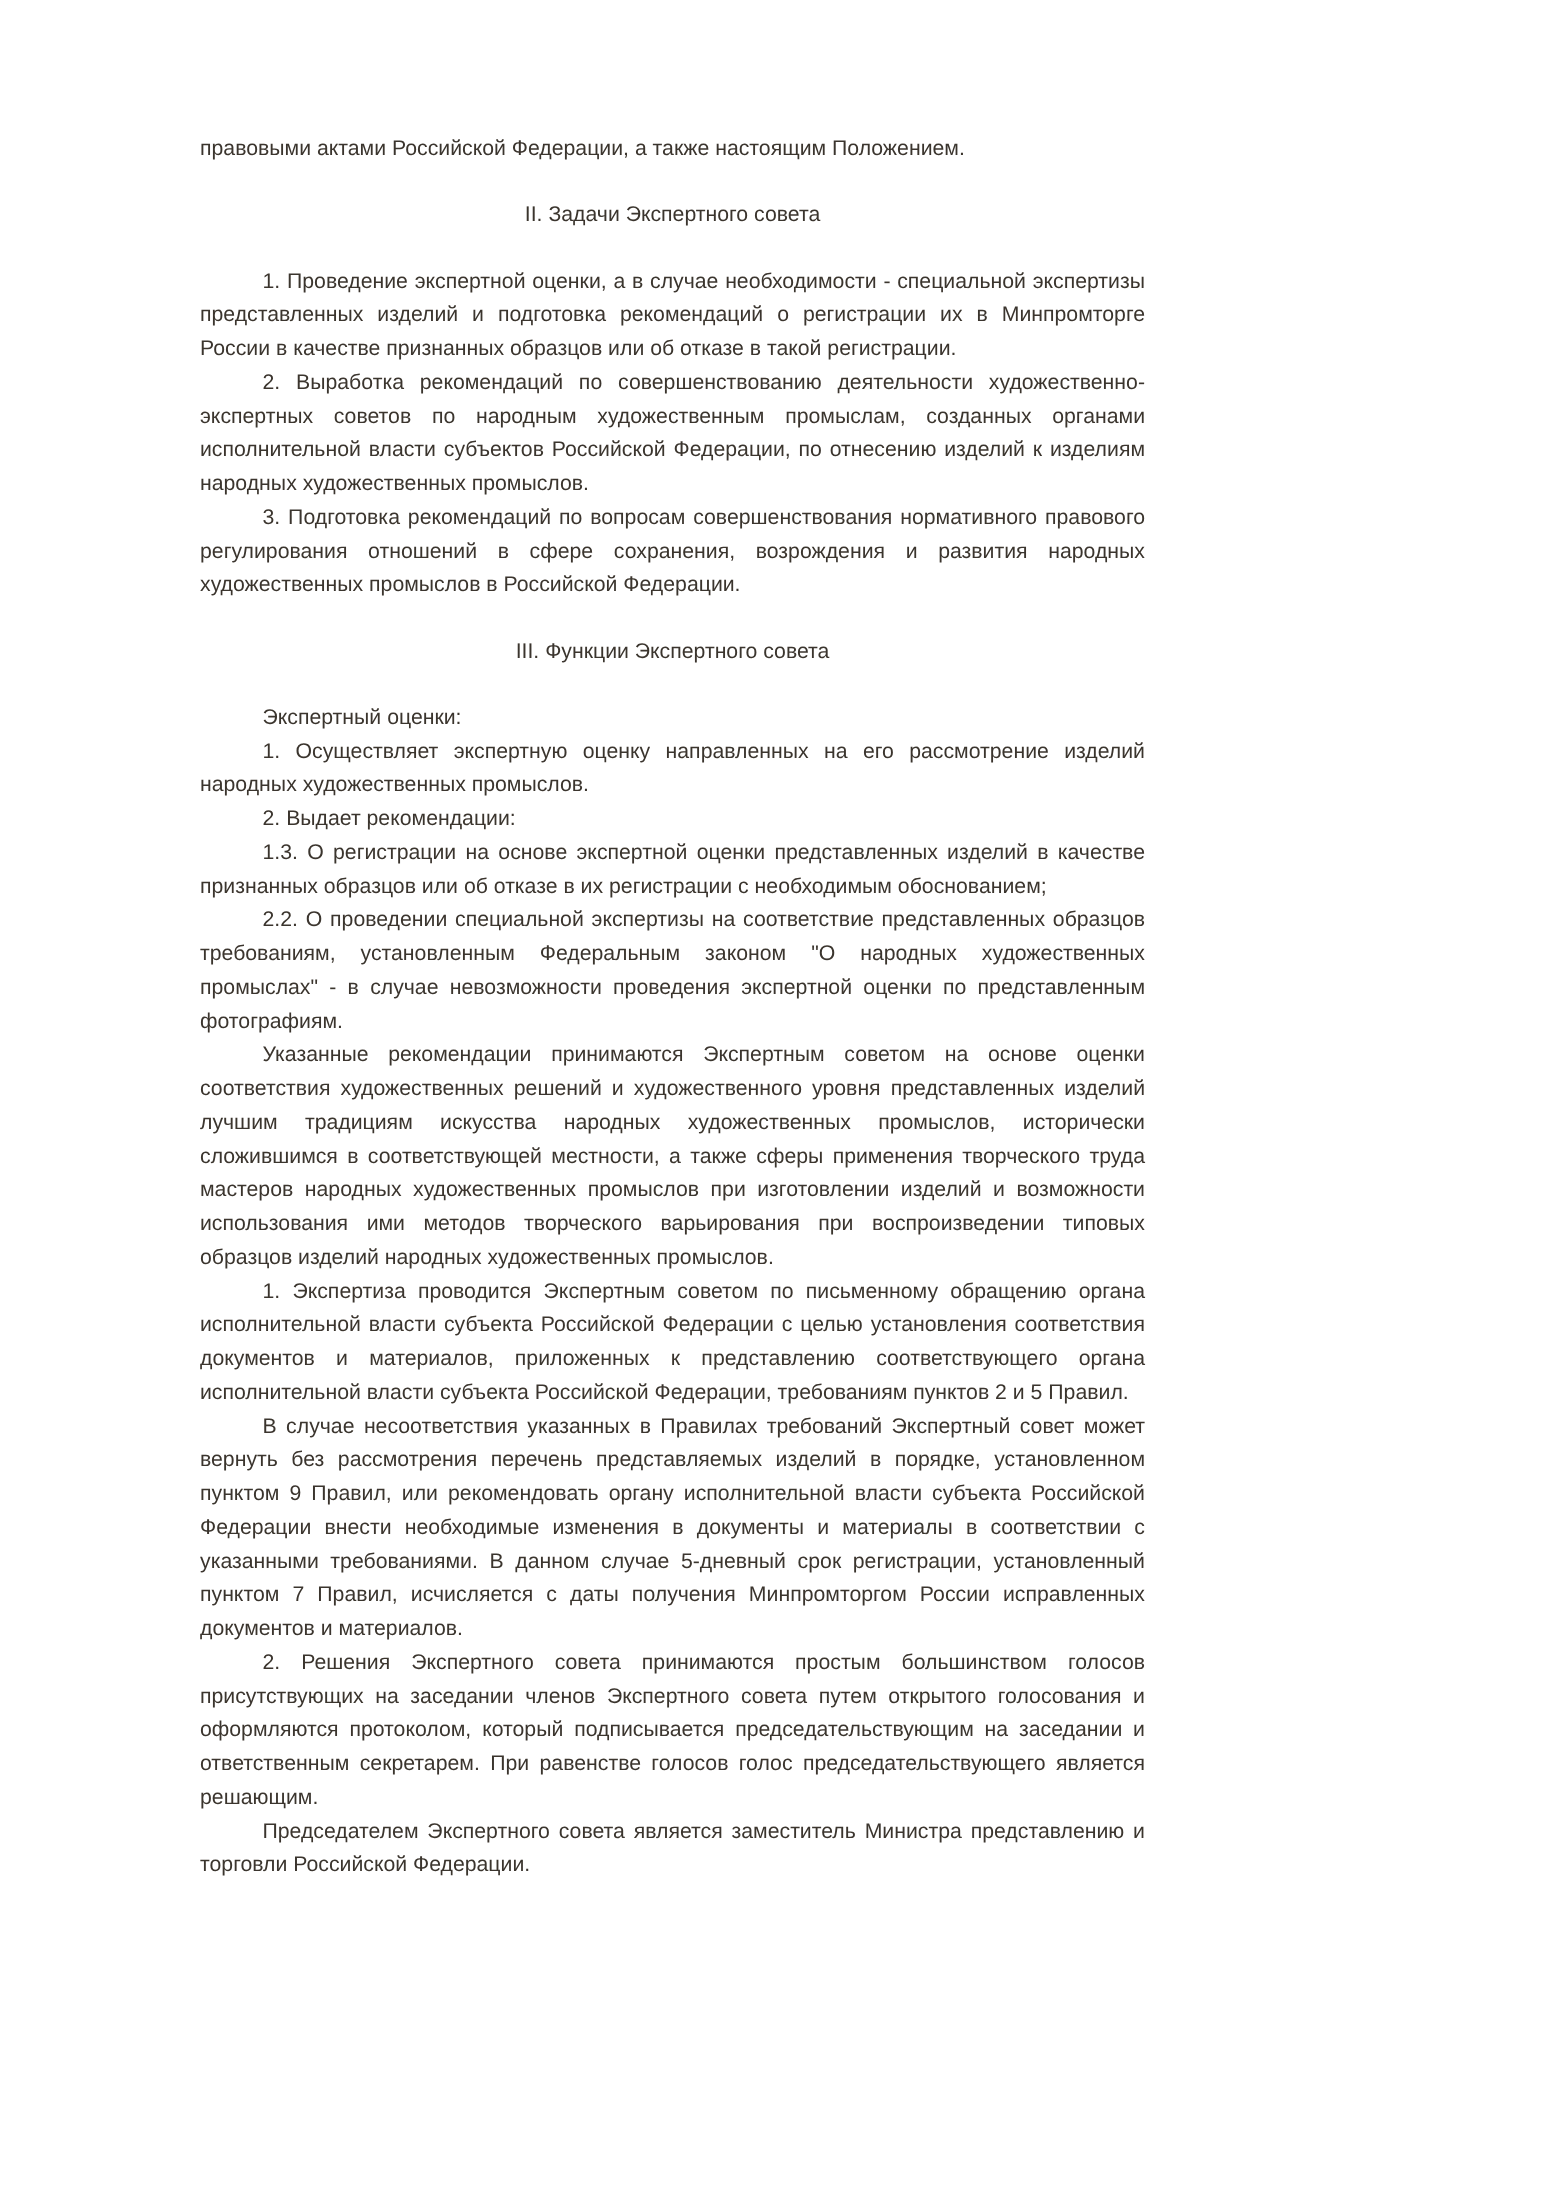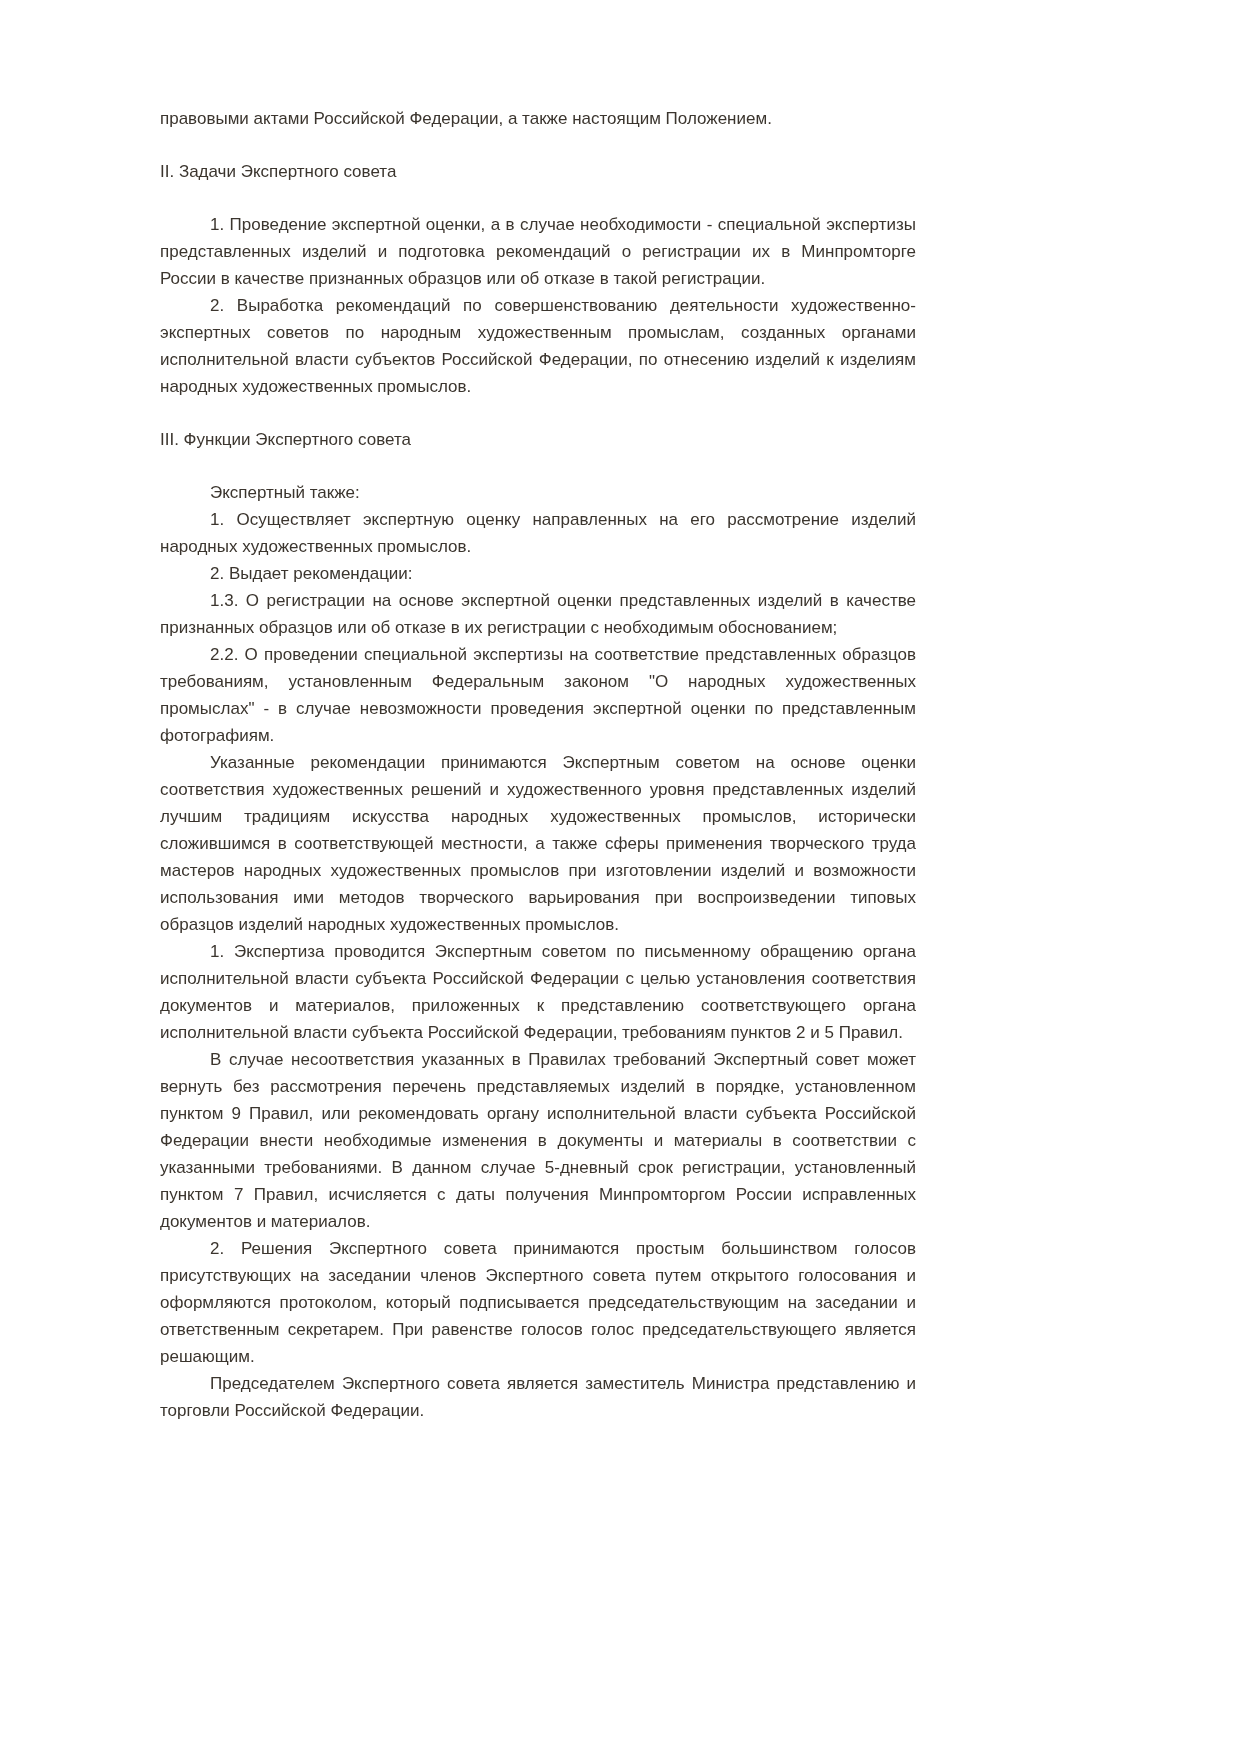--- a/index.html
+++ b/index.html
@@ -27,36 +27,37 @@
   }
   .para {
     text-align: justify;
     text-indent: 50px;
     margin: 0;
   }
   .para.no-indent {
     text-indent: 0;
   }
   .heading {
-    text-align: left;
+    text-align: center;
     text-indent: 0;
     margin: 26px 0 26px 0;
   }
 </style>
 </head>
 <body>
 
 <div class="page">
   <div class="doc-body">
       <div class="para no-indent">правовыми актами Российской Федерации, а также настоящим Положением.</div>
       <div class="heading">II. Задачи Экспертного совета</div>
       <div class="para">1. Проведение экспертной оценки, а в случае необходимости - специальной экспертизы представленных изделий и подготовка рекомендаций о регистрации их в Минпромторге России в качестве признанных образцов или об отказе в такой регистрации.</div>
       <div class="para">2. Выработка рекомендаций по совершенствованию деятельности художественно-экспертных советов по народным художественным промыслам, созданных органами исполнительной власти субъектов Российской Федерации, по отнесению изделий к изделиям народных художественных промыслов.</div>
+      <div class="para">3. Подготовка рекомендаций по вопросам совершенствования нормативного правового регулирования отношений в сфере сохранения, возрождения и развития народных художественных промыслов в Российской Федерации.</div>
       <div class="heading">III. Функции Экспертного совета</div>
-      <div class="para">Экспертный также:</div>
+      <div class="para">Экспертный оценки:</div>
       <div class="para">1. Осуществляет экспертную оценку направленных на его рассмотрение изделий народных художественных промыслов.</div>
       <div class="para">2. Выдает рекомендации:</div>
       <div class="para">1.3. О регистрации на основе экспертной оценки представленных изделий в качестве признанных образцов или об отказе в их регистрации с необходимым обоснованием;</div>
       <div class="para">2.2. О проведении специальной экспертизы на соответствие представленных образцов требованиям, установленным Федеральным законом "О народных художественных промыслах" - в случае невозможности проведения экспертной оценки по представленным фотографиям.</div>
       <div class="para">Указанные рекомендации принимаются Экспертным советом на основе оценки соответствия художественных решений и художественного уровня представленных изделий лучшим традициям искусства народных художественных промыслов, исторически сложившимся в соответствующей местности, а также сферы применения творческого труда мастеров народных художественных промыслов при изготовлении изделий и возможности использования ими методов творческого варьирования при воспроизведении типовых образцов изделий народных художественных промыслов.</div>
       <div class="para">1. Экспертиза проводится Экспертным советом по письменному обращению органа исполнительной власти субъекта Российской Федерации с целью установления соответствия документов и материалов, приложенных к представлению соответствующего органа исполнительной власти субъекта Российской Федерации, требованиям пунктов 2 и 5 Правил.</div>
       <div class="para">В случае несоответствия указанных в Правилах требований Экспертный совет может вернуть без рассмотрения перечень представляемых изделий в порядке, установленном пунктом 9 Правил, или рекомендовать органу исполнительной власти субъекта Российской Федерации внести необходимые изменения в документы и материалы в соответствии с указанными требованиями. В данном случае 5-дневный срок регистрации, установленный пунктом 7 Правил, исчисляется с даты получения Минпромторгом России исправленных документов и материалов.</div>
       <div class="para">2. Решения Экспертного совета принимаются простым большинством голосов присутствующих на заседании членов Экспертного совета путем открытого голосования и оформляются протоколом, который подписывается председательствующим на заседании и ответственным секретарем. При равенстве голосов голос председательствующего является решающим.</div>
       <div class="para">Председателем Экспертного совета является заместитель Министра представлению и торговли Российской Федерации.</div>
     </div>

